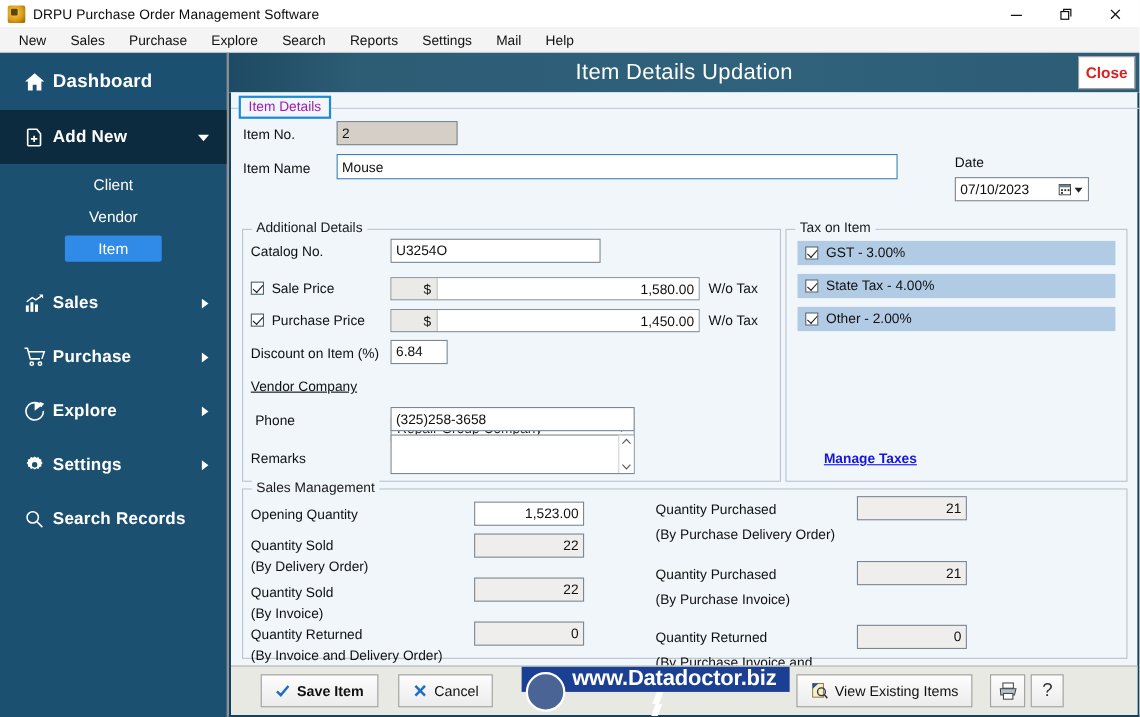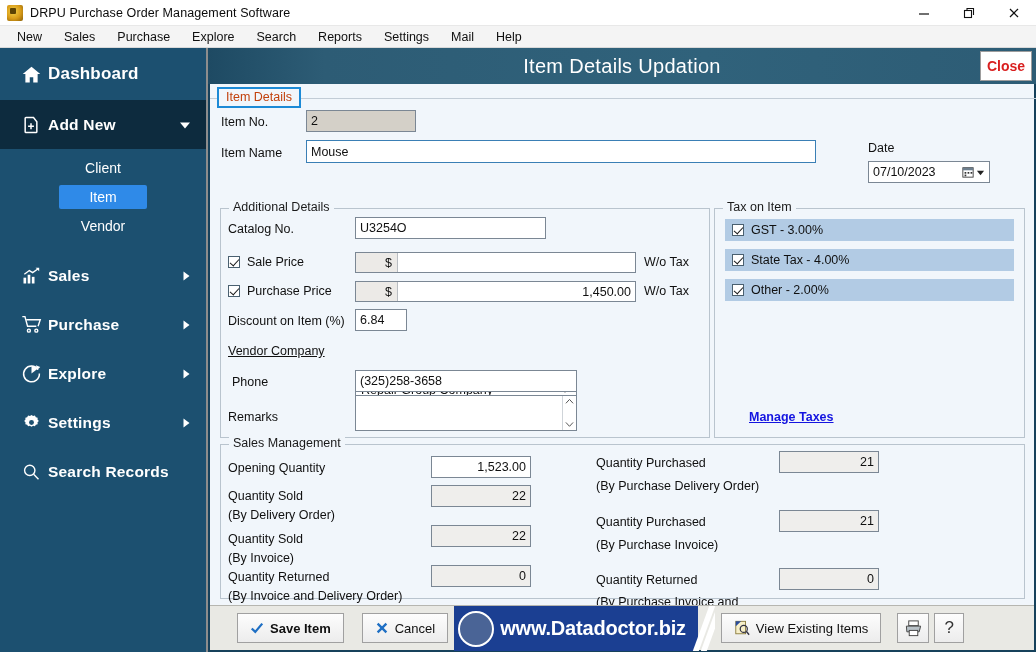--- a/index.html
+++ b/index.html
@@ -89,21 +89,21 @@
     outline:none;
   }
   .fakefield { display:flex; align-items:center; }
   input.f.ro, .fakefield.ro { background:#d4d0c8; }
   input.f.gray, .fakefield.gray { background:#efeeec; }
   input.f.num, .fakefield.num { text-align:right; justify-content:flex-end; }
 
   
   .tablabel {
     position:absolute; left:7px; top:3px; border:2px solid #1c8ad6; background:#f1f6fb;
-    padding:1px 7px 2px 7px; font-size:12.5px; color:#c2410c; z-index:3;
+    padding:1px 7px 2px 7px; font-size:12.5px; color:#a21caf; z-index:3;
   }
   .tabline { position:absolute; left:0; top:14px; width:828px; height:1px; background:#c2ccd6; }
 
   
   .cur-wrap { display:flex; align-items:stretch; border:1px solid #7b8794; height:21px; background:#fff; }
   .cur-sym { width:42px; background:#eceae7; border-right:1px solid #b9bdc2; display:flex;
     align-items:center; justify-content:flex-end; padding-right:5px; font-size:12.5px; color:#101010; }
   .cur-val { flex:1; display:flex; align-items:center; justify-content:flex-end;
     padding-right:4px; font-size:12.5px; color:#101010; background:#fff; }
 
@@ -218,25 +218,25 @@
         <svg class="ic" width="14" height="14" viewBox="0 0 14 14">
             <polygon points="2,4.5 12,4.5 7,10.5" fill="#fff"></polygon>
           </svg>
       </span>
     </div>
 
     <div style="padding-top:4px;">
       <div class="sub-item">
         <span class="pill">Client</span>
       </div>
+      <div class="sub-item">
+        <span class="pill">Vendor</span>
+      </div>
       <div class="sub-item selected">
         <span class="pill">Item</span>
-      </div>
-      <div class="sub-item">
-        <span class="pill">Vendor</span>
       </div>
     </div>
 
     <div style="height:10px"></div>
 
     <div class="side-row">
       <span class="ico">
         <svg class="ic" width="20" height="20" viewBox="0 0 24 24" fill="#fff">
           <rect x="3" y="14" width="3.2" height="7"></rect>
             <rect x="8" y="10.5" width="3.2" height="10.5"></rect>
@@ -357,20 +357,21 @@
 
         <div class="lbl" style="position:absolute; left:7px; top:13px;">Catalog No.</div>
         <div class="fakefield" style="position:absolute; left:134px; top:8px; width:191px; height:22px;">U3254O</div>
 
         <div class="cbrow" style="position:absolute; left:7px; top:46px;">
           <span class="cb checked"></span>
           <span class="lbl">Sale Price</span>
         </div>
         <div class="cur-wrap" style="position:absolute; left:134px; top:43px; width:281px;">
           <span class="cur-sym">$</span>
+          <span class="cur-val">1,580.00</span>
         </div>
         <div class="lbl" style="position:absolute; left:423px; top:46px;">W/o Tax</div>
 
         <div class="cbrow" style="position:absolute; left:7px; top:75px;">
           <span class="cb checked"></span>
           <span class="lbl">Purchase Price</span>
         </div>
         <div class="cur-wrap" style="position:absolute; left:134px; top:72px; width:281px;">
           <span class="cur-sym">$</span>
           <span class="cur-val">1,450.00</span>
@@ -480,21 +481,21 @@
         <div class="btn3d" style="margin-left:18px;">
           <span>
             <svg class="ic" width="14" height="14" viewBox="0 0 16 16">
               <line x1="3" y1="3" x2="13" y2="13" stroke="#1e6fc4" stroke-width="2.6"></line>
               <line x1="13" y1="3" x2="3" y2="13" stroke="#1e6fc4" stroke-width="2.6"></line>
             </svg>
           </span>
           <span>Cancel</span>
         </div>
 
-        <div class="logo" style="margin-left:6px;">
+        <div class="logo" style="margin-left:26px;flex-direction:column;">
           <div class="band">
             <div class="circle"></div>
             <div class="ltxt">www.Datadoctor.biz</div>
           </div>
           <div class="slash"></div>
           <div class="slash" style="margin-left:2px;"></div>
         </div>
 
         <div class="btn3d" style="margin-left:6px;">
           <span>

